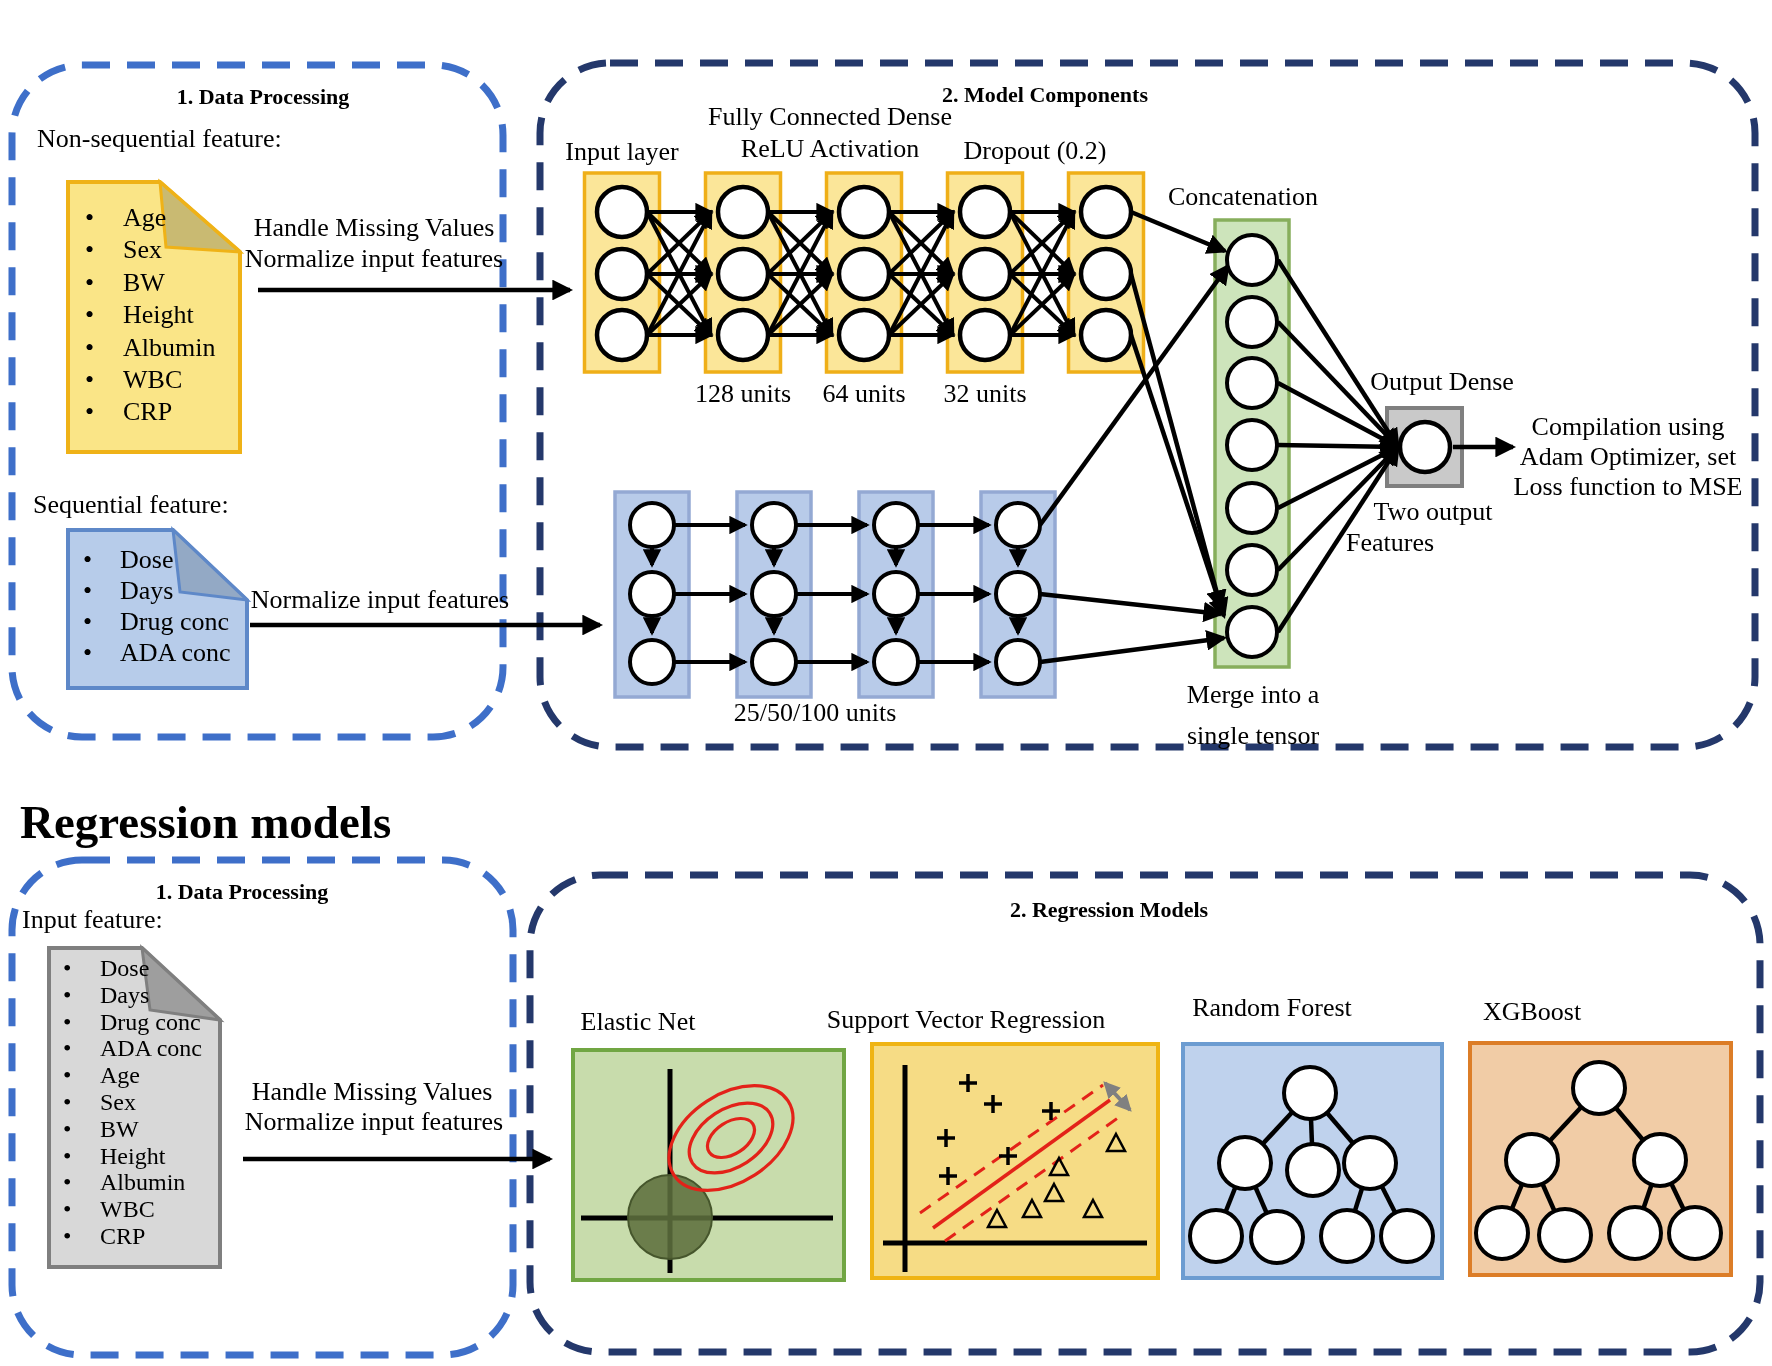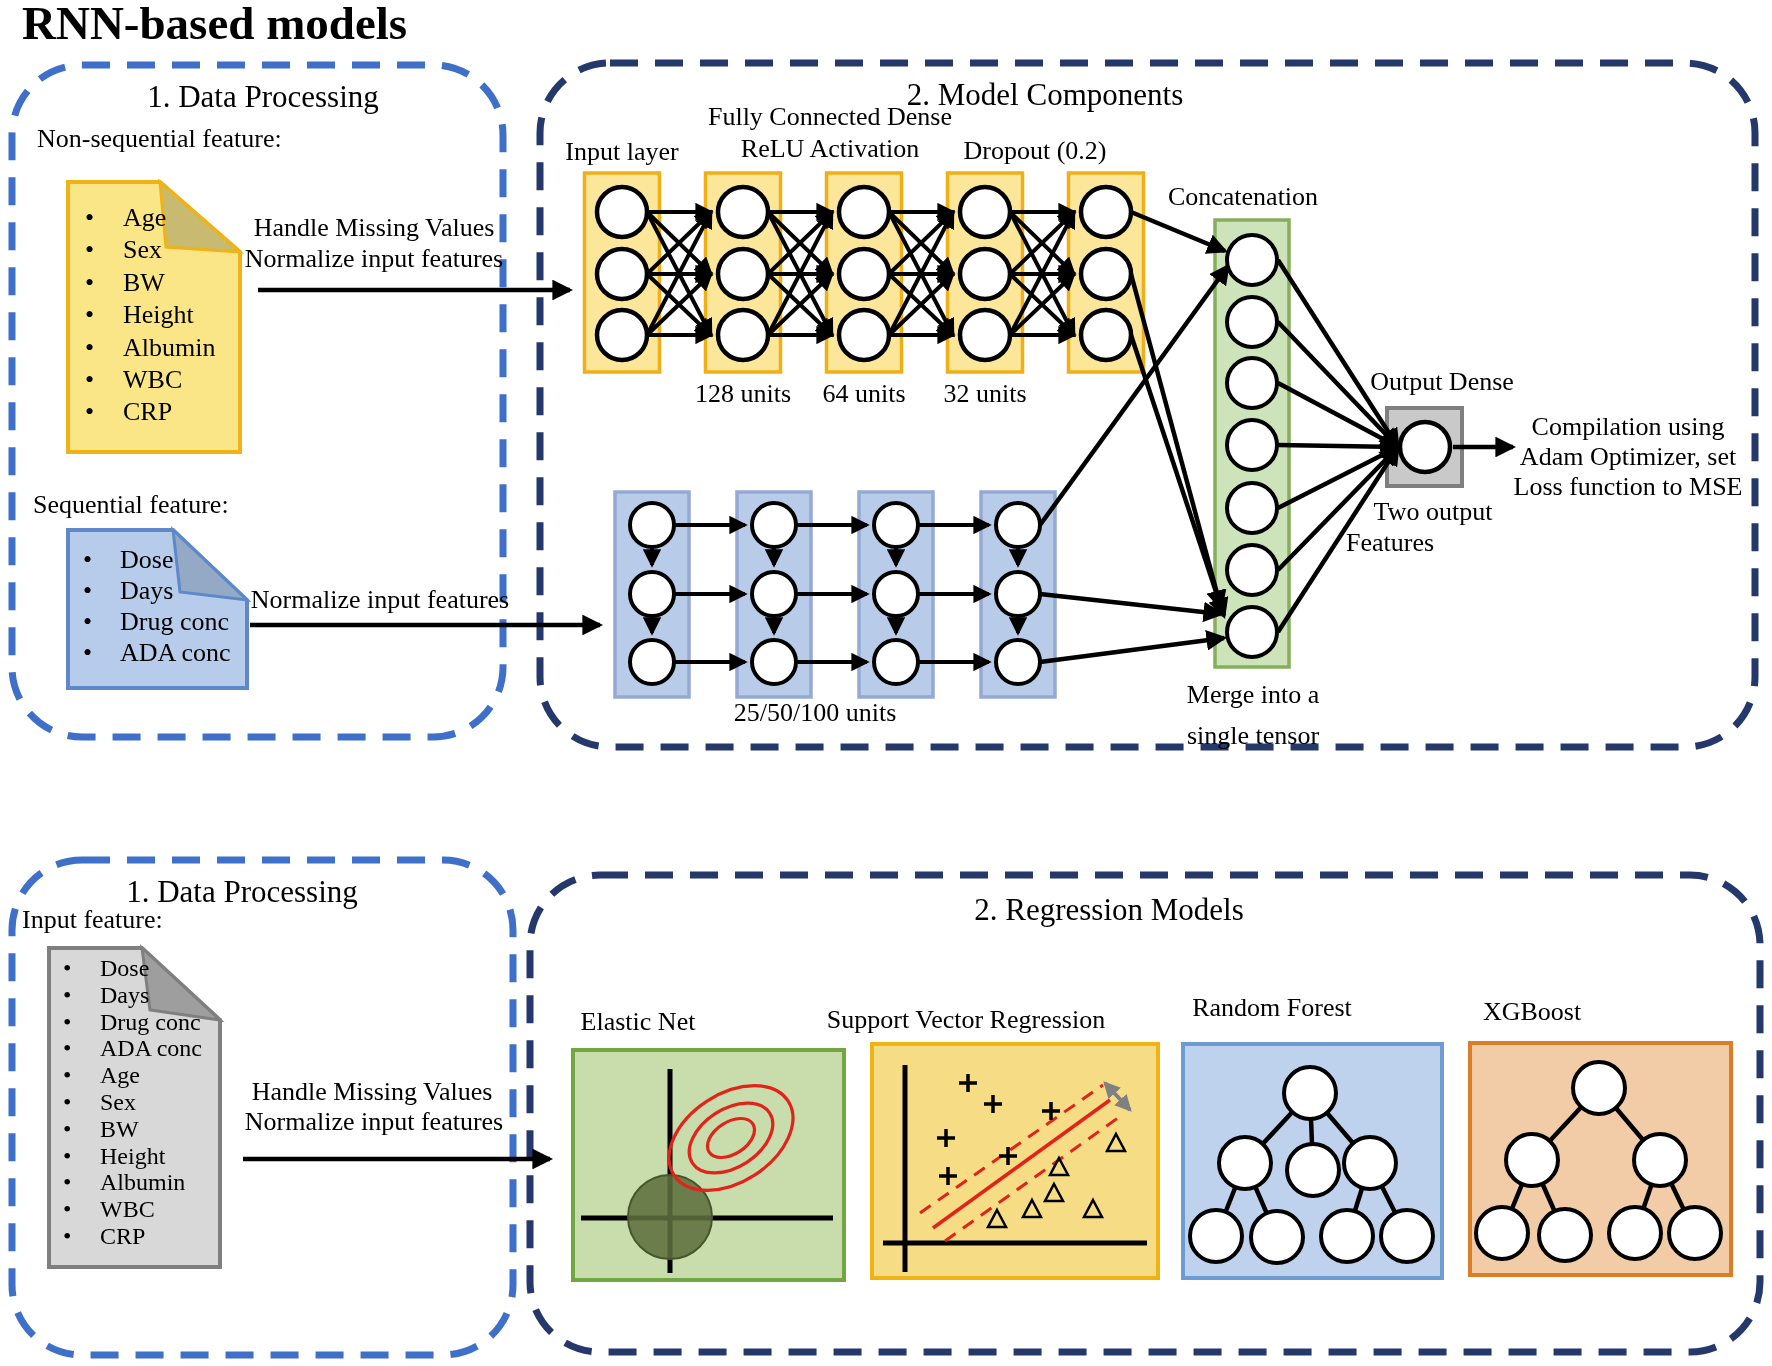--- a/index.html
+++ b/index.html
@@ -4,21 +4,21 @@
 <style>
   html,body{margin:0;padding:0;background:#fff;}
   .canvas{position:relative;width:1772px;height:1366px;background:#fff;overflow:hidden;
           font-family:"Liberation Serif","DejaVu Serif",serif;color:#000;}
   .canvas svg{position:absolute;left:0;top:0;}
   .lbl{position:absolute;transform:translate(-50%,-50%);font-size:26px;line-height:1.05;
        white-space:nowrap;color:#000;z-index:5;}
   .lbl.la{transform:translate(0,-50%);}
   .lbl.fs25{font-size:25px;}
   .h-main{position:absolute;font-size:47px;font-weight:700;white-space:nowrap;z-index:5;line-height:1.0;}
-  .h-sec{font-weight:400;font-size:31px;}
+  .h-sec{font-weight:700;font-size:22px;}
   .doc-item{position:absolute;transform:translate(0,-50%);white-space:nowrap;z-index:6;}
   .doc-item .bt{display:inline-block;}
   
   .dash-b{fill:none;stroke:var(--dash-blue);stroke-width:7;stroke-dasharray:28 17;}
   .dash-n{fill:none;stroke:var(--dash-navy);stroke-width:7;stroke-dasharray:28 17;}
   .box-yellow{fill:var(--yellow-fill);stroke:var(--yellow-stroke);stroke-width:3.5;}
   .box-blue{fill:var(--blue-fill);stroke:var(--blue-stroke);stroke-width:3.5;}
   .box-green{fill:var(--green-fill);stroke:var(--green-stroke);stroke-width:3.5;}
   .box-gray{fill:var(--gray-fill);stroke:var(--gray-stroke);stroke-width:4;}
   .p-green{fill:var(--panel-green-fill);stroke:var(--panel-green-stroke);stroke-width:4;}
@@ -277,21 +277,20 @@
         <circle class="tnode" cx="1532" cy="1160" r="26"></circle>
         <circle class="tnode" cx="1660" cy="1160" r="26"></circle>
         <circle class="tnode" cx="1502" cy="1233" r="26"></circle>
         <circle class="tnode" cx="1565" cy="1235" r="26"></circle>
         <circle class="tnode" cx="1635" cy="1233" r="26"></circle>
         <circle class="tnode" cx="1695" cy="1233" r="26"></circle>
       </g>
     </g>
   </svg>
 
-  <div class="h-main" style="left:22px;top:0px">RNN-based models</div>
 
   <div class="lbl h-sec" style="left:263px;top:97px">1. Data Processing</div>
   <div class="lbl la" style="left:37px;top:139px">Non-sequential feature:</div>
   <div class="lbl" style="left:374px;top:228px">Handle Missing Values</div>
   <div class="lbl" style="left:374px;top:259px">Normalize input features</div>
   <div class="lbl la" style="left:33px;top:505px">Sequential feature:</div>
   <div class="lbl" style="left:380px;top:600px">Normalize input features</div>
 
   <div class="lbl h-sec" style="left:1045px;top:95px">2. Model Components</div>
   <div class="lbl" style="left:622px;top:152px">Input layer</div>
@@ -305,20 +304,21 @@
   <div class="lbl" style="left:1243px;top:197px">Concatenation</div>
   <div class="lbl" style="left:1253px;top:695px">Merge into a</div>
   <div class="lbl" style="left:1253px;top:736px">single tensor</div>
   <div class="lbl" style="left:1442px;top:382px">Output Dense</div>
   <div class="lbl" style="left:1433px;top:512px">Two output</div>
   <div class="lbl" style="left:1390px;top:543px">Features</div>
   <div class="lbl" style="left:1628px;top:427px">Compilation using</div>
   <div class="lbl" style="left:1628px;top:457px">Adam Optimizer, set</div>
   <div class="lbl" style="left:1628px;top:487px">Loss function to MSE</div>
 
+  <div class="h-main" style="left:20px;top:799px">Regression models</div>
   <div class="lbl h-sec" style="left:242px;top:892px">1. Data Processing</div>
   <div class="lbl la" style="left:22px;top:920px">Input feature:</div>
   <div class="lbl" style="left:372px;top:1092px">Handle Missing Values</div>
   <div class="lbl" style="left:374px;top:1122px">Normalize input features</div>
   <div class="lbl h-sec" style="left:1109px;top:910px">2. Regression Models</div>
   <div class="lbl" style="left:638px;top:1022px">Elastic Net</div>
   <div class="lbl" style="left:966px;top:1020px">Support Vector Regression</div>
   <div class="lbl" style="left:1272px;top:1008px">Random Forest</div>
   <div class="lbl" style="left:1532px;top:1012px">XGBoost</div>
 <div class="doc-item" style="left: 85px; top: 218px; font-size: 26px;"><span class="bt" style="width: 38px;">•</span><span>Age</span></div>

